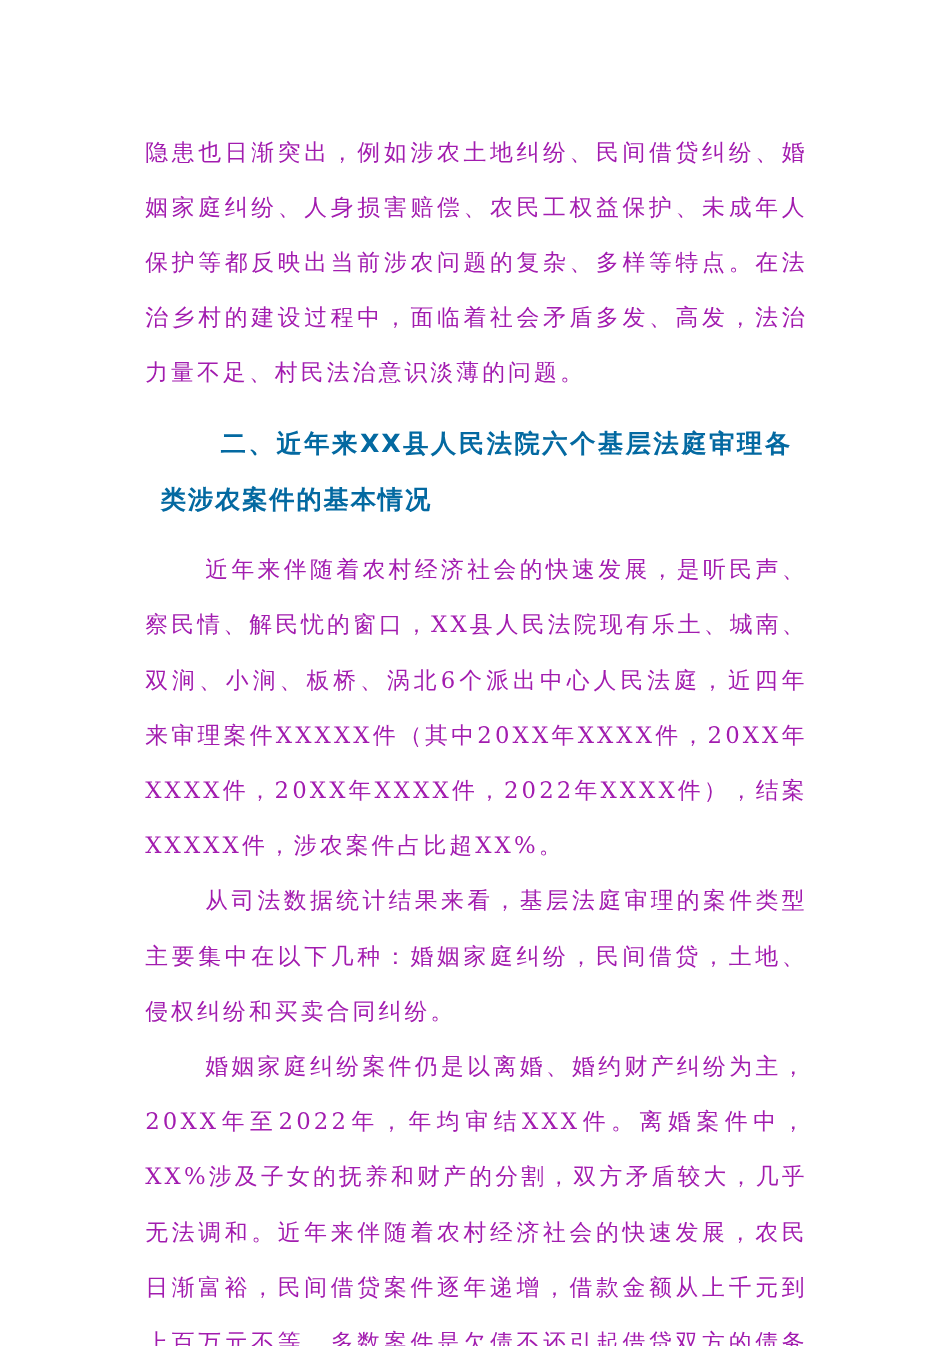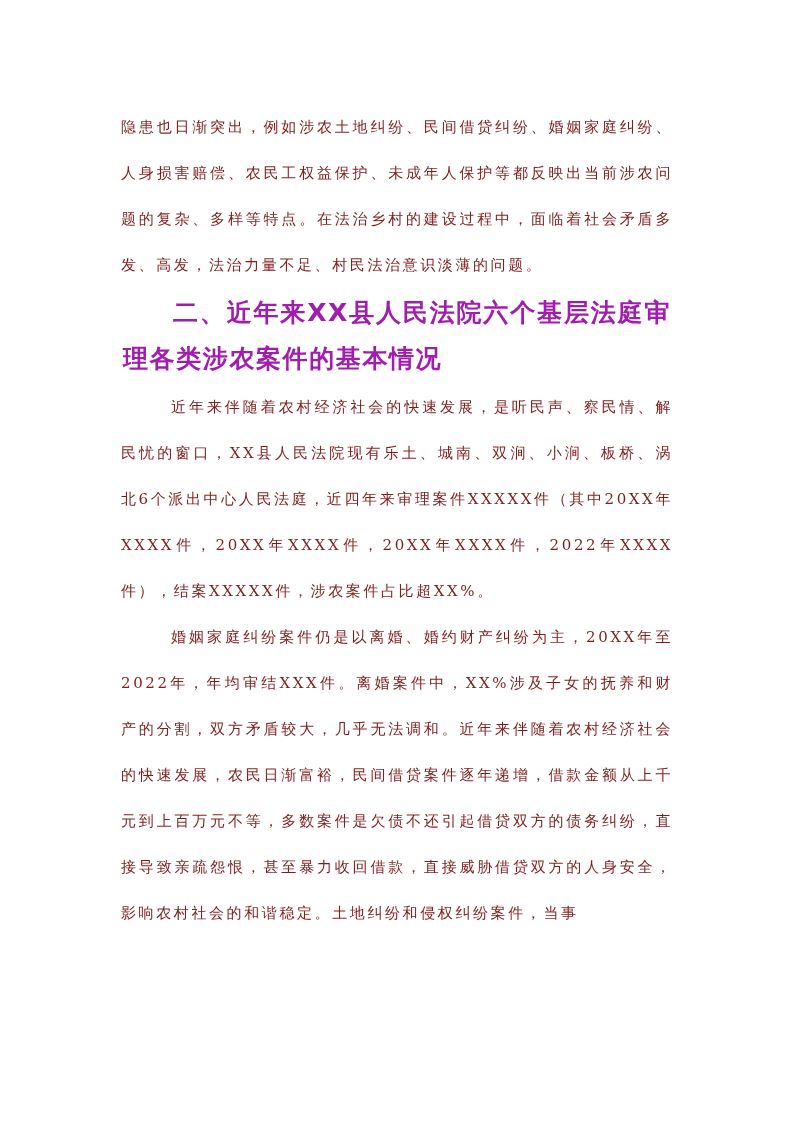--- a/index.html
+++ b/index.html
@@ -1,42 +1,43 @@
 <!DOCTYPE html>
 <html><head>
 <meta charset="utf-8">
 <style>
   html, body { margin: 0; padding: 0; background: #ffffff; }
   body { width: 793px; height: 1122px; position: relative; overflow: hidden; }
   .page { position: absolute; left: 121px; top: 104px; width: 552px; }
   .para {
     font-family: "DejaVu Serif", "Liberation Serif", serif;
-    font-size: 15px;
+    font-size: 19px;
     line-height: 46px;
-    color: #7f1d1d;
+    color: #a21caf;
     margin: 0;
     text-align: justify;
     text-align-last: left;
     letter-spacing: 2.6px;
   }
   .indent { text-indent: 50px; }
   .heading {
     font-family: "DejaVu Sans", "Liberation Sans", sans-serif;
     font-weight: bold;
-    font-size: 25px;
+    font-size: 21px;
     line-height: 46px;
-    color: #a21caf;
-    margin: 2px;
+    color: #0369a1;
+    margin: 13px;
     text-indent: 50px;
     letter-spacing: 1.6px;
     text-align: justify;
     text-align-last: left;
   }
 </style>
 </head>
 <body>
 
 <div class="page">
   <p class="para">隐患也日渐突出，例如涉农土地纠纷、民间借贷纠纷、婚姻家庭纠纷、人身损害赔偿、农民工权益保护、未成年人保护等都反映出当前涉农问题的复杂、多样等特点。在法治乡村的建设过程中，面临着社会矛盾多发、高发，法治力量不足、村民法治意识淡薄的问题。</p>
   <p class="heading">二、近年来XX县人民法院六个基层法庭审理各类涉农案件的基本情况</p>
   <p class="para indent">近年来伴随着农村经济社会的快速发展，是听民声、察民情、解民忧的窗口，XX县人民法院现有乐土、城南、双涧、小涧、板桥、涡北6个派出中心人民法庭，近四年来审理案件XXXXX件（其中20XX年XXXX件，20XX年XXXX件，20XX年XXXX件，2022年XXXX件），结案XXXXX件，涉农案件占比超XX%。</p>
+  <p class="para indent">从司法数据统计结果来看，基层法庭审理的案件类型主要集中在以下几种：婚姻家庭纠纷，民间借贷，土地、侵权纠纷和买卖合同纠纷。</p>
   <p class="para indent">婚姻家庭纠纷案件仍是以离婚、婚约财产纠纷为主，20XX年至2022年，年均审结XXX件。离婚案件中，XX%涉及子女的抚养和财产的分割，双方矛盾较大，几乎无法调和。近年来伴随着农村经济社会的快速发展，农民日渐富裕，民间借贷案件逐年递增，借款金额从上千元到上百万元不等，多数案件是欠债不还引起借贷双方的债务纠纷，直接导致亲疏怨恨，甚至暴力收回借款，直接威胁借贷双方的人身安全，影响农村社会的和谐稳定。土地纠纷和侵权纠纷案件，当事</p>
 </div>
 
 </body></html>

